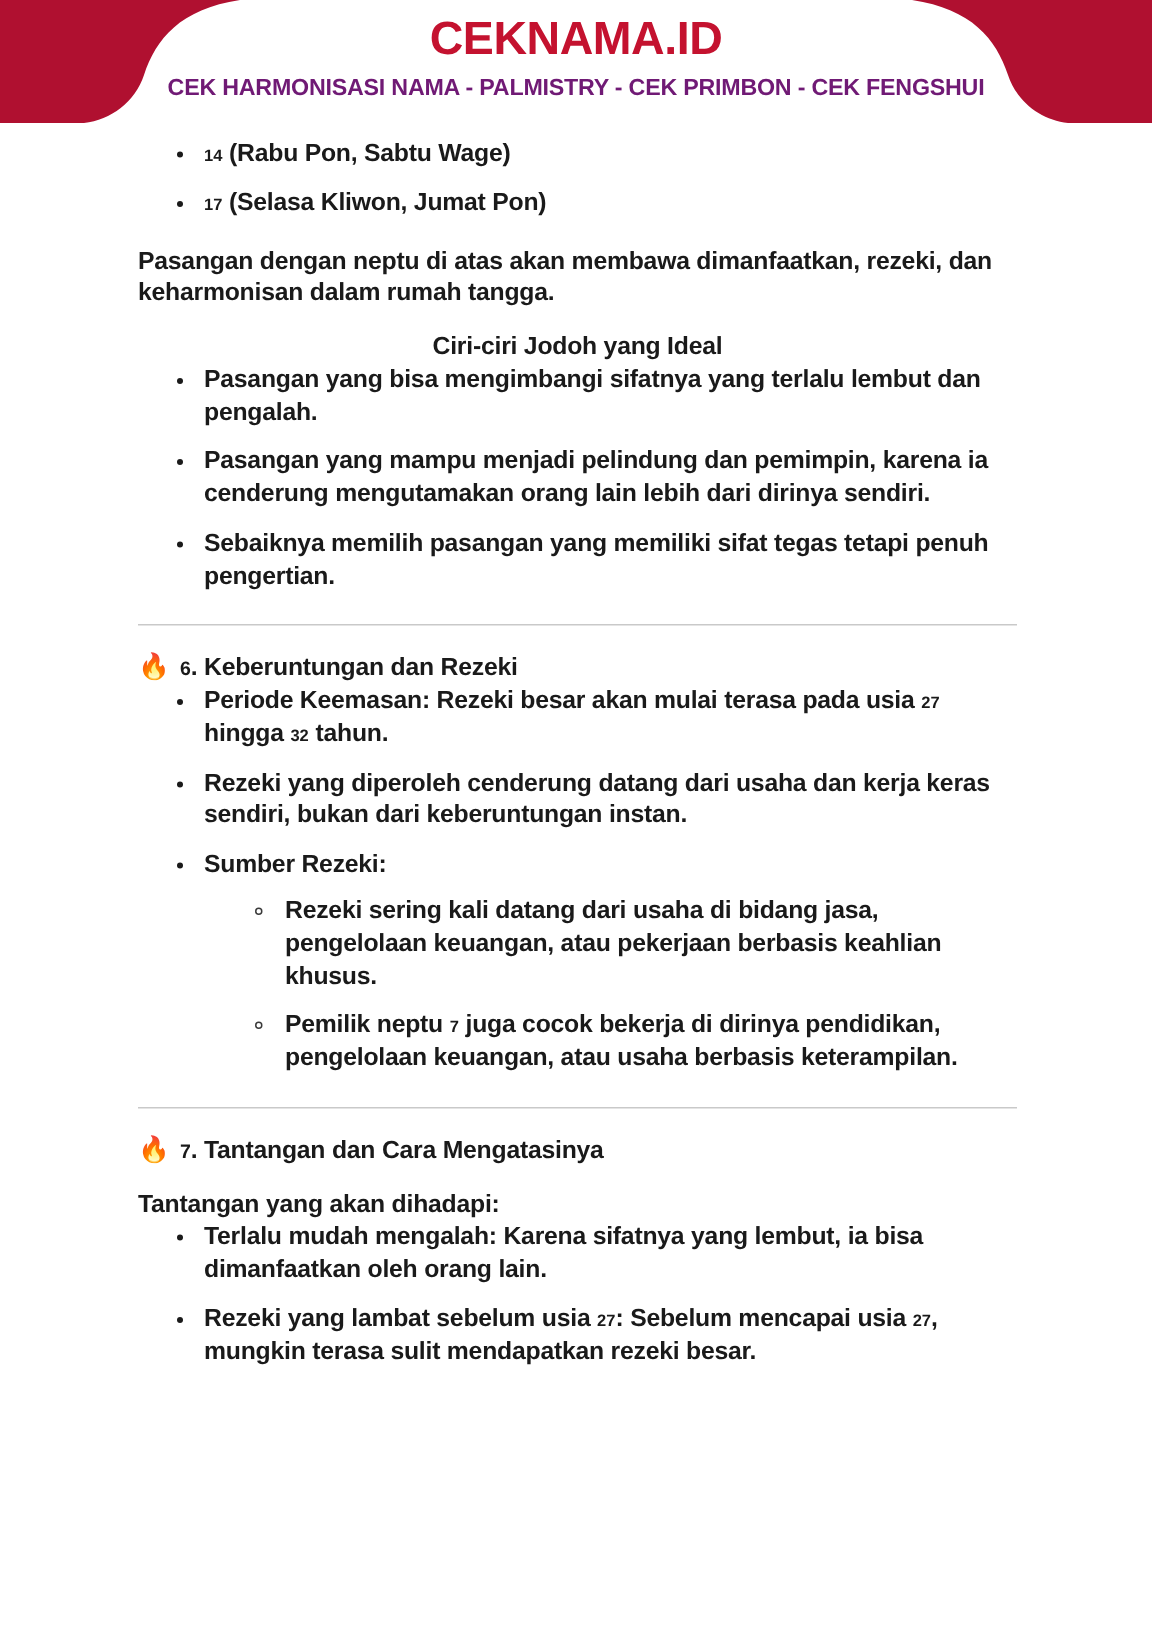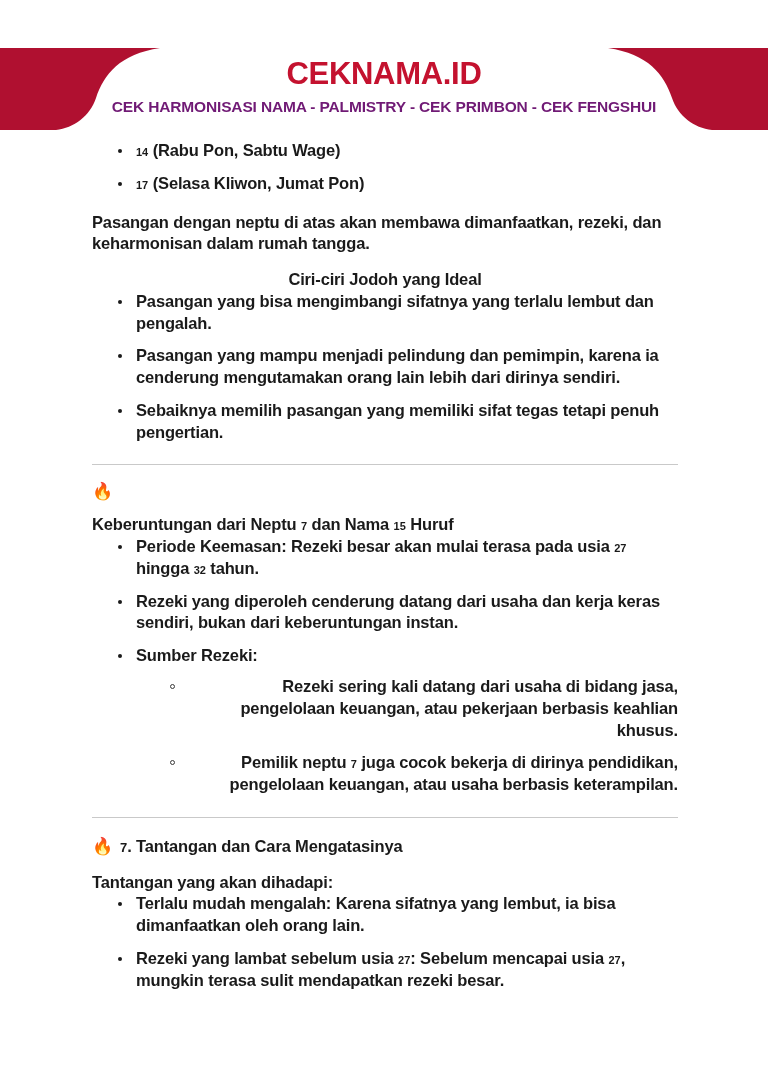--- a/index.html
+++ b/index.html
@@ -15,21 +15,20 @@
     overflow: hidden;
     position: relative;
   }
 
   
   .header {
     position: relative;
     width: 768px;
     height: 82px;
     overflow: hidden;
-    margin-top: 48px;
   }
   .header-svg {
     position: absolute;
     top: 0;
     left: 0;
   }
   .header-text {
     position: absolute;
     top: 0;
     left: 0;
@@ -94,21 +93,20 @@
     width: 4px;
     height: 4px;
     border-radius: 50%;
     background: #1a1a1a;
   }
 
   ul.lvl2 {
     list-style: none;
     margin: 9px 0 0 0;
     padding: 0;
-    text-align: right;
   }
   ul.lvl2 > li {
     position: relative;
     padding-left: 54px;
     font-size: 16.5px;
     font-weight: bold;
     line-height: 1.32;
     letter-spacing: -0.15px;
     margin-bottom: 11px;
   }
@@ -196,25 +194,23 @@
   <ul class="lvl1 mt-11">
     <li>Pasangan yang bisa mengimbangi sifatnya yang terlalu lembut dan pengalah.</li>
     <li>Pasangan yang mampu menjadi pelindung dan pemimpin, karena ia cenderung mengutamakan orang lain lebih dari dirinya sendiri.</li>
     <li>Sebaiknya memilih pasangan yang memiliki sifat tegas tetapi penuh pengertian.</li>
   </ul>
 
   <hr class="sep">
 
   <div class="section-head">
     <span class="fire">🔥</span>
+    <span><span class="sec-num">6</span><span>. Keberuntungan dan Rezeki</span></span>
   </div>
 
-  <p class="para mt-14">
-    <span>Keberuntungan dari Neptu </span><span class="num">7</span><span> dan Nama </span><span class="num">15</span><span> Huruf</span>
-  </p>
 
   <ul class="lvl1 mt-13">
     <li><span>Periode Keemasan: Rezeki besar akan mulai terasa pada usia </span><span class="num">27</span><span> hingga </span><span class="num">32</span><span> tahun.</span></li>
     <li><span>Rezeki yang diperoleh cenderung datang dari usaha dan kerja keras sendiri, bukan dari keberuntungan instan.</span></li>
     <li>
       <span>Sumber Rezeki:</span>
       <ul class="lvl2">
         <li><span>Rezeki sering kali datang dari usaha di bidang jasa, pengelolaan keuangan, atau pekerjaan berbasis keahlian khusus.</span></li>
         <li><span>Pemilik neptu </span><span class="num">7</span><span> juga cocok bekerja di dirinya pendidikan, pengelolaan keuangan, atau usaha berbasis keterampilan.</span></li>
       </ul>

